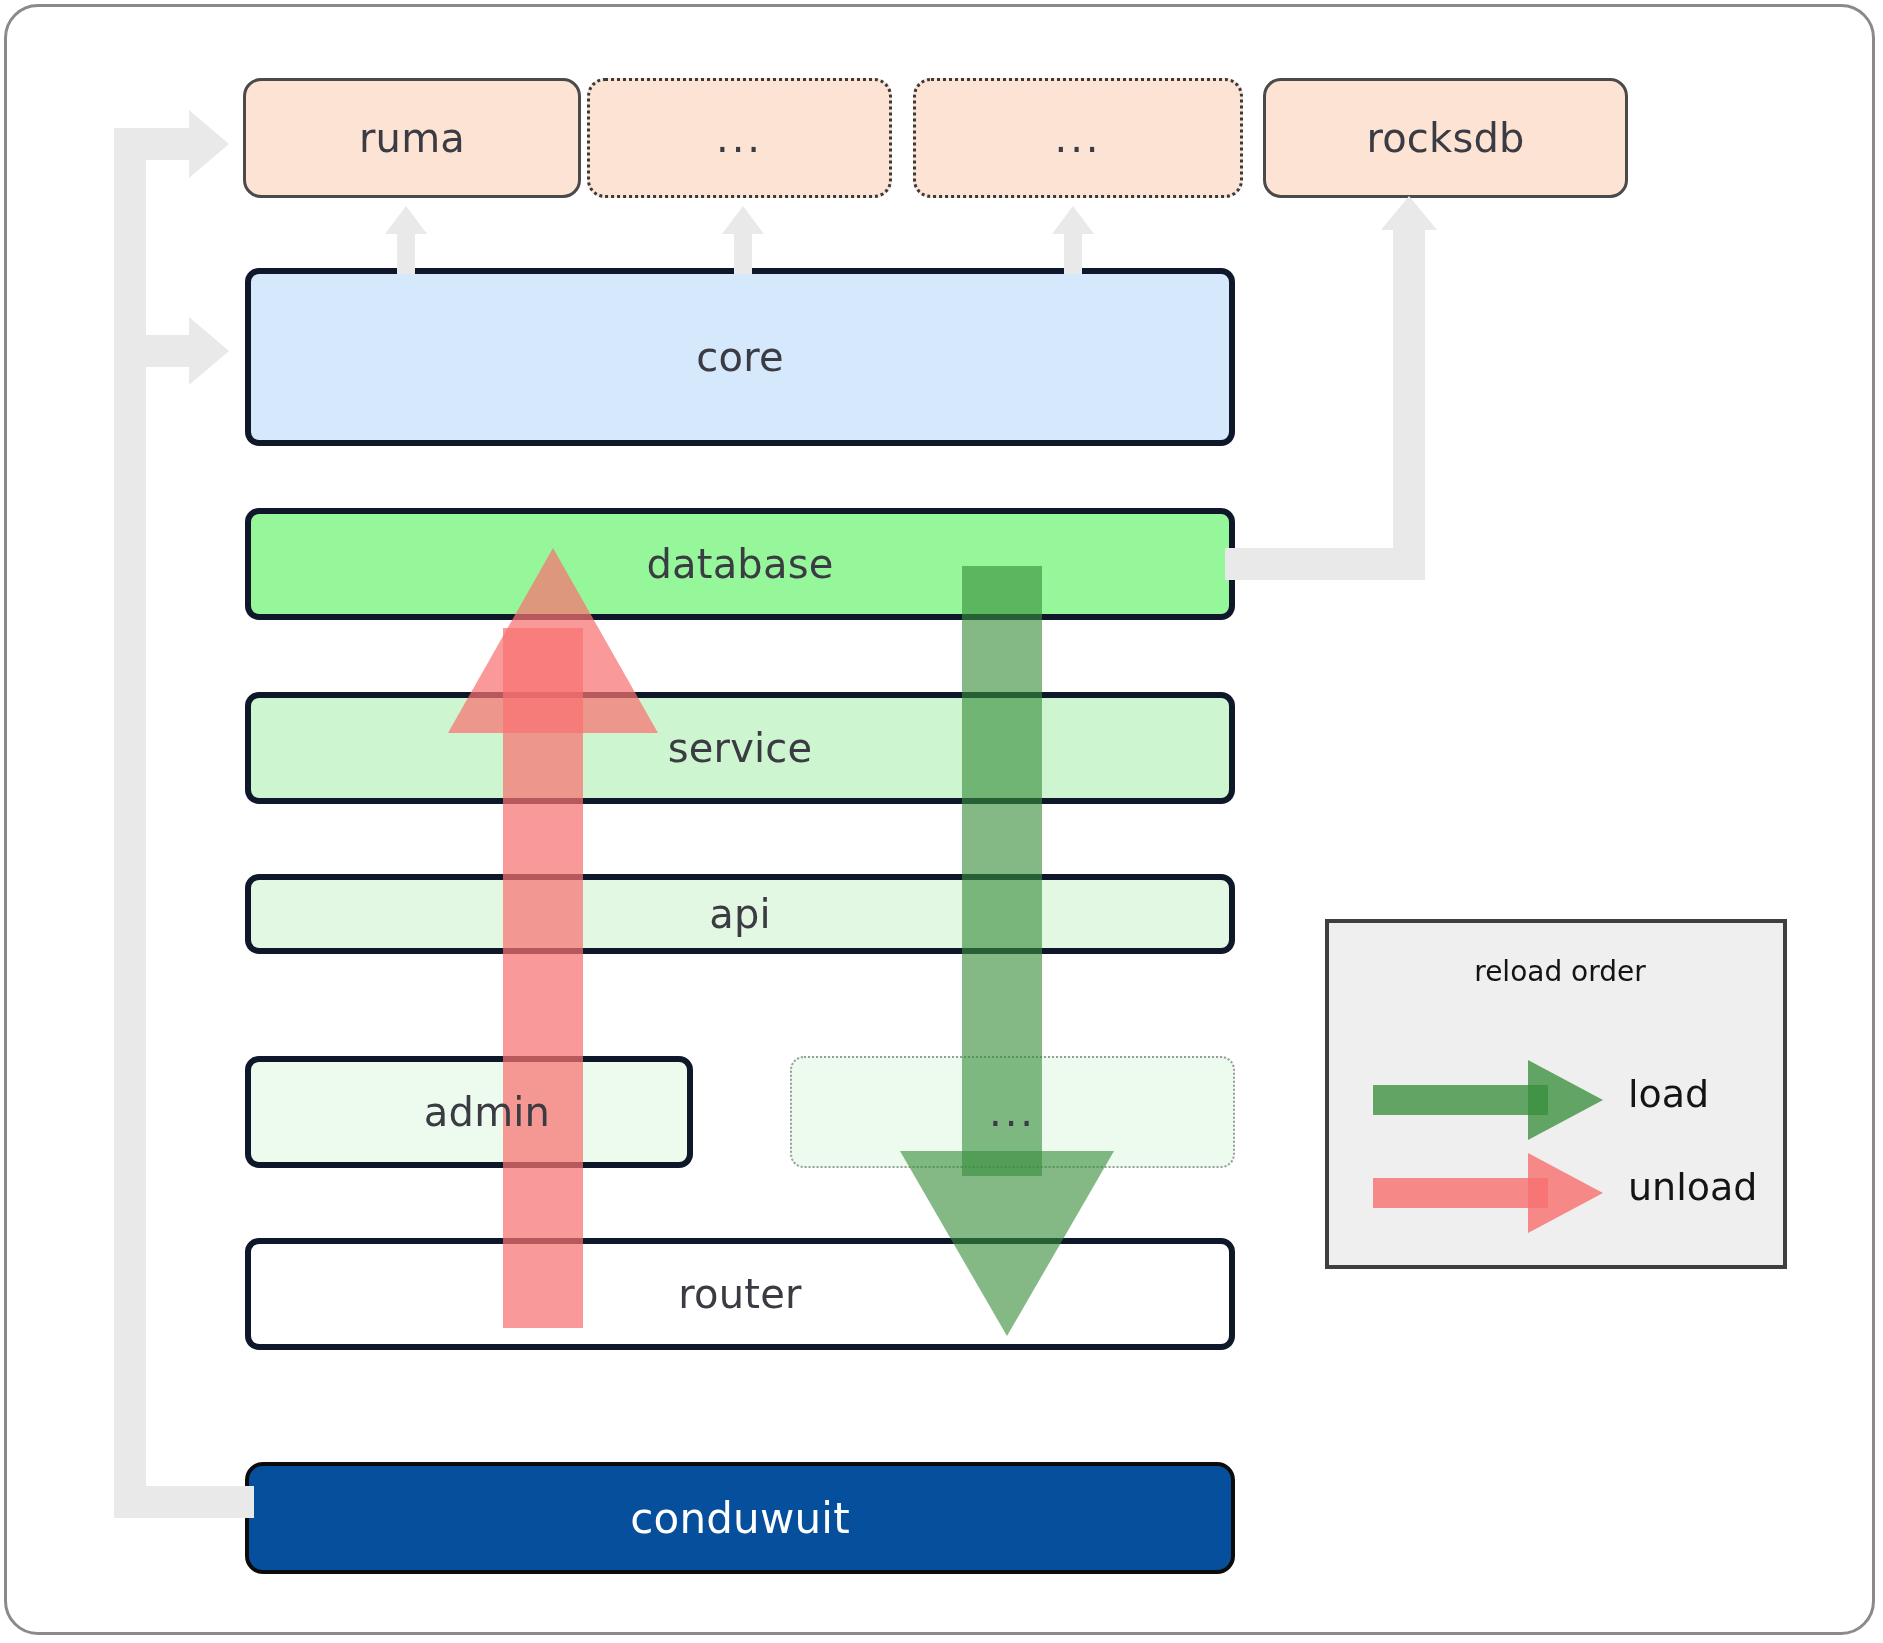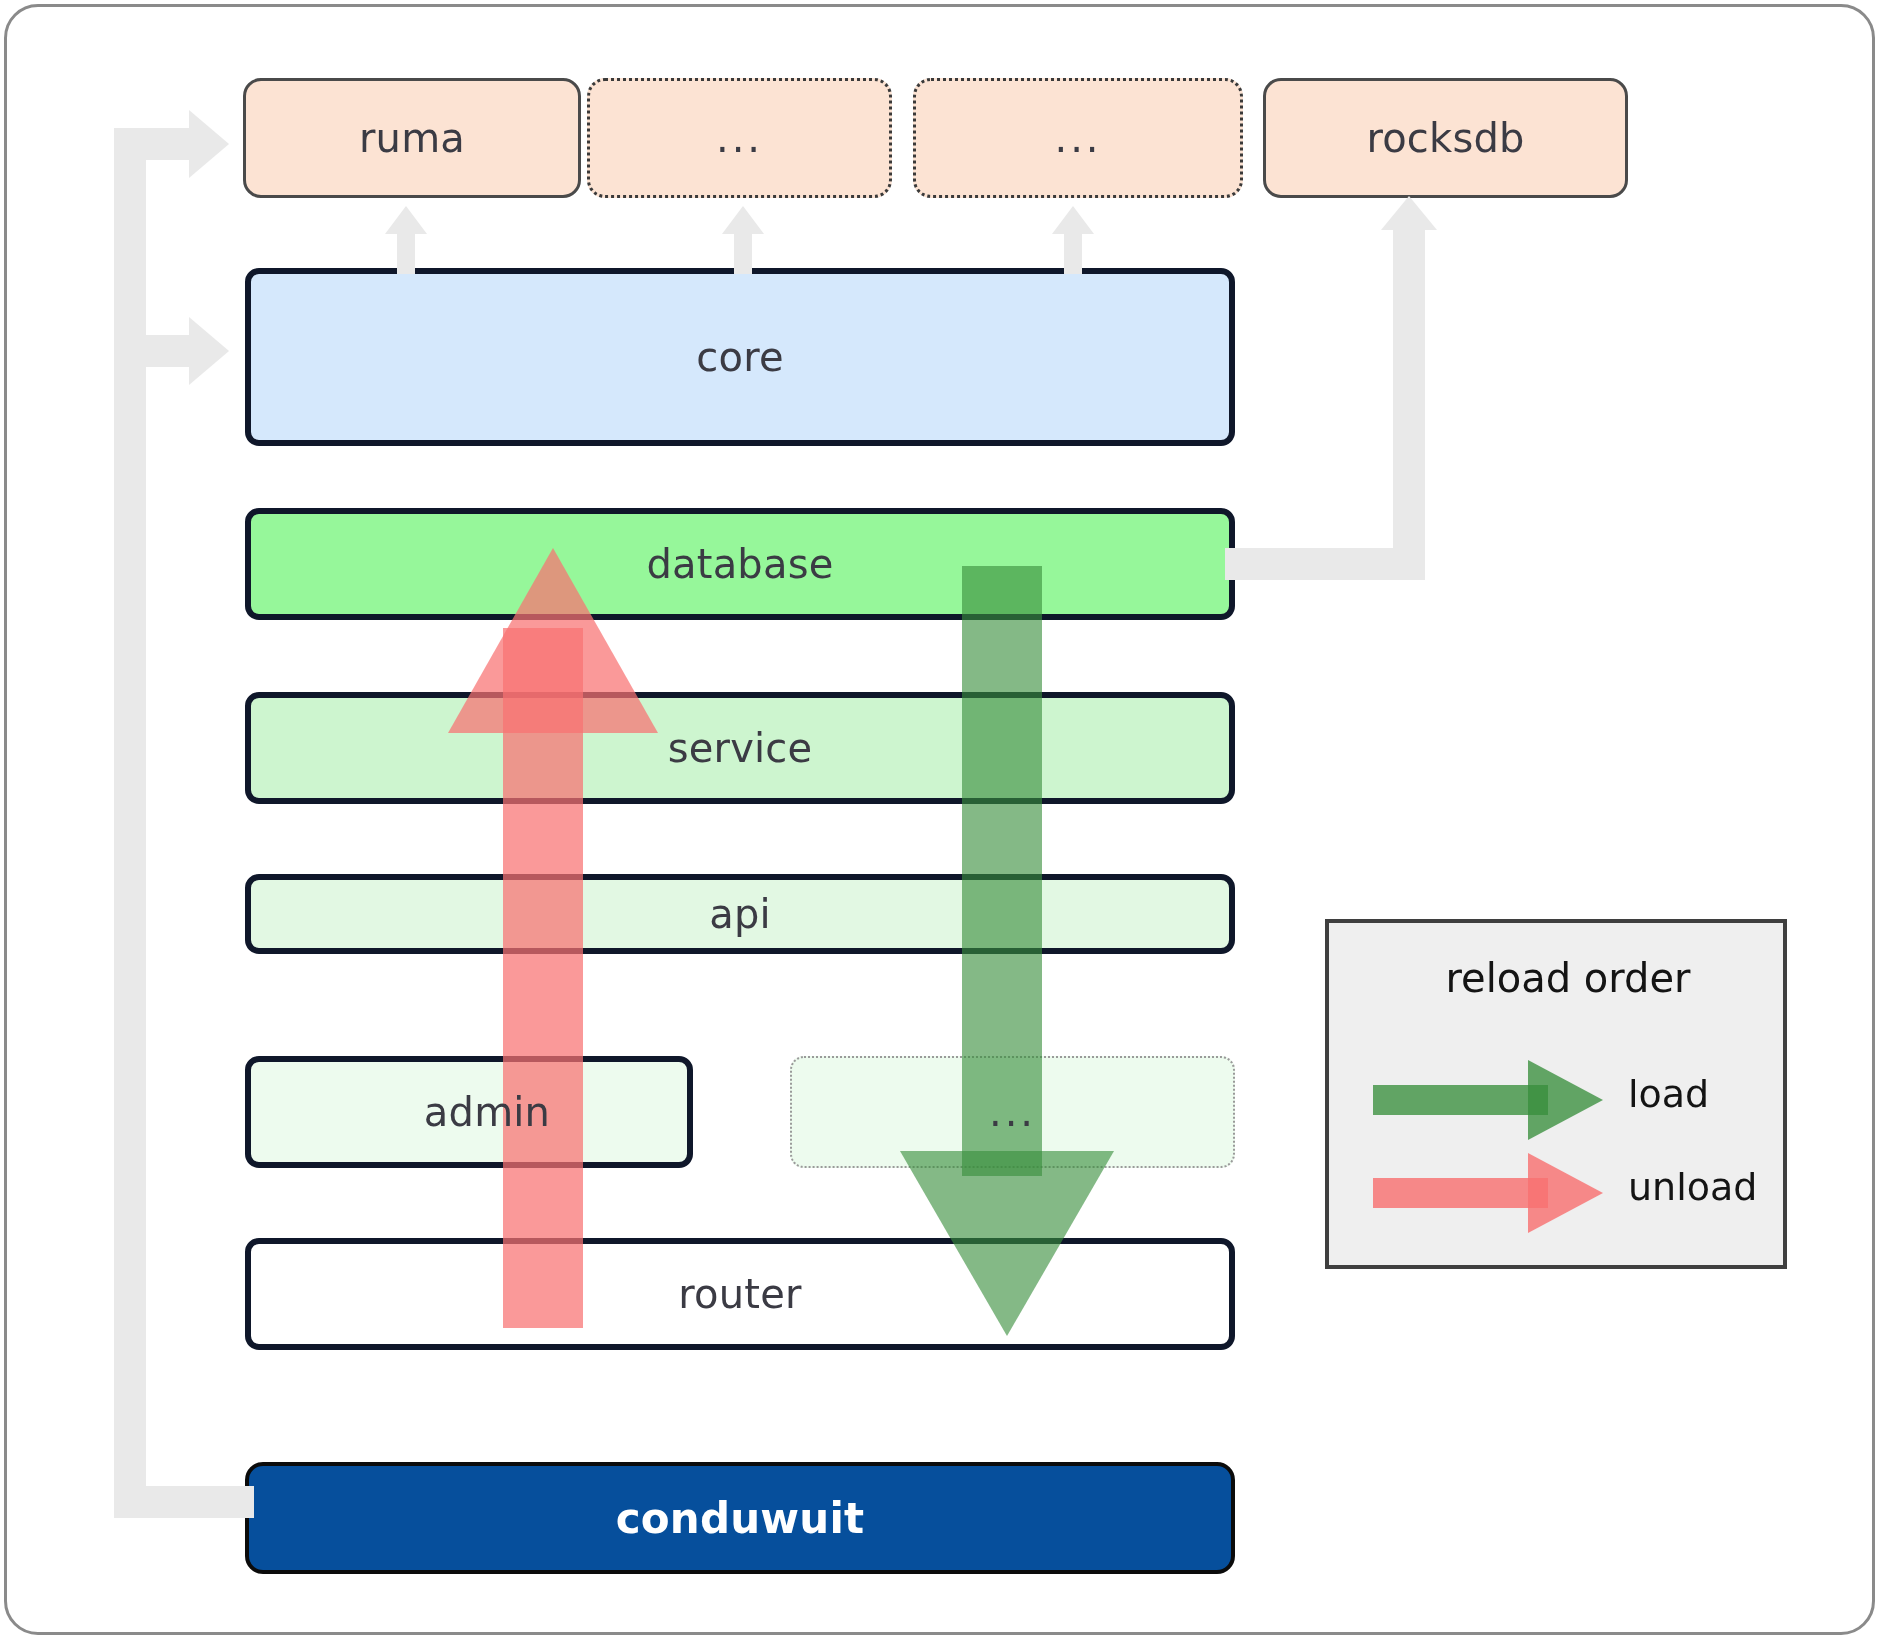--- a/index.html
+++ b/index.html
@@ -79,21 +79,21 @@
   .layer-app {
     left: 245px;
     top: 1462px;
     width: 990px;
     height: 112px;
     background: #064f9c;
     border: 4px solid #0b0b0b;
     border-radius: 18px;
     color: #ffffff;
     font-size: 42px;
-    font-weight: bold;
+    font-weight: normal;
   }
 
   
   .conn { position: absolute; background: #e9e9e9; z-index: 1; }
 
   .arrowhead { position: absolute; width: 0; height: 0; z-index: 1; }
   .ah-up {
     border-left: 28px solid transparent;
     border-right: 28px solid transparent;
     border-bottom: 34px solid #e9e9e9;
@@ -155,23 +155,23 @@
     left: 1325px;
     top: 919px;
     width: 462px;
     height: 350px;
     background: #efefef;
     border: 4px solid #3f3f3f;
     box-sizing: border-box;
   }
   #legend .title {
     position: absolute;
-    left: 12px; top: 32px; width: 100%;
+    left: 4px; top: 32px; width: 100%;
     text-align: center;
-    font-size: 40px;
+    font-size: 28px;
     color: #141414;
   }
   .legend-row { position: absolute; left: 44px; width: 400px; height: 80px; text-decoration: underline; }
   .legend-row.r1 { top: 137px; }
   .legend-row.r2 { top: 230px; }
   .legend-row .arr { position: absolute; left: 0; top: 0; width: 230px; height: 80px; }
   .legend-row .arr .shaft {
     position: absolute; left: 0; top: 25px; width: 175px; height: 30px;
   }
   .legend-row .arr .head {

